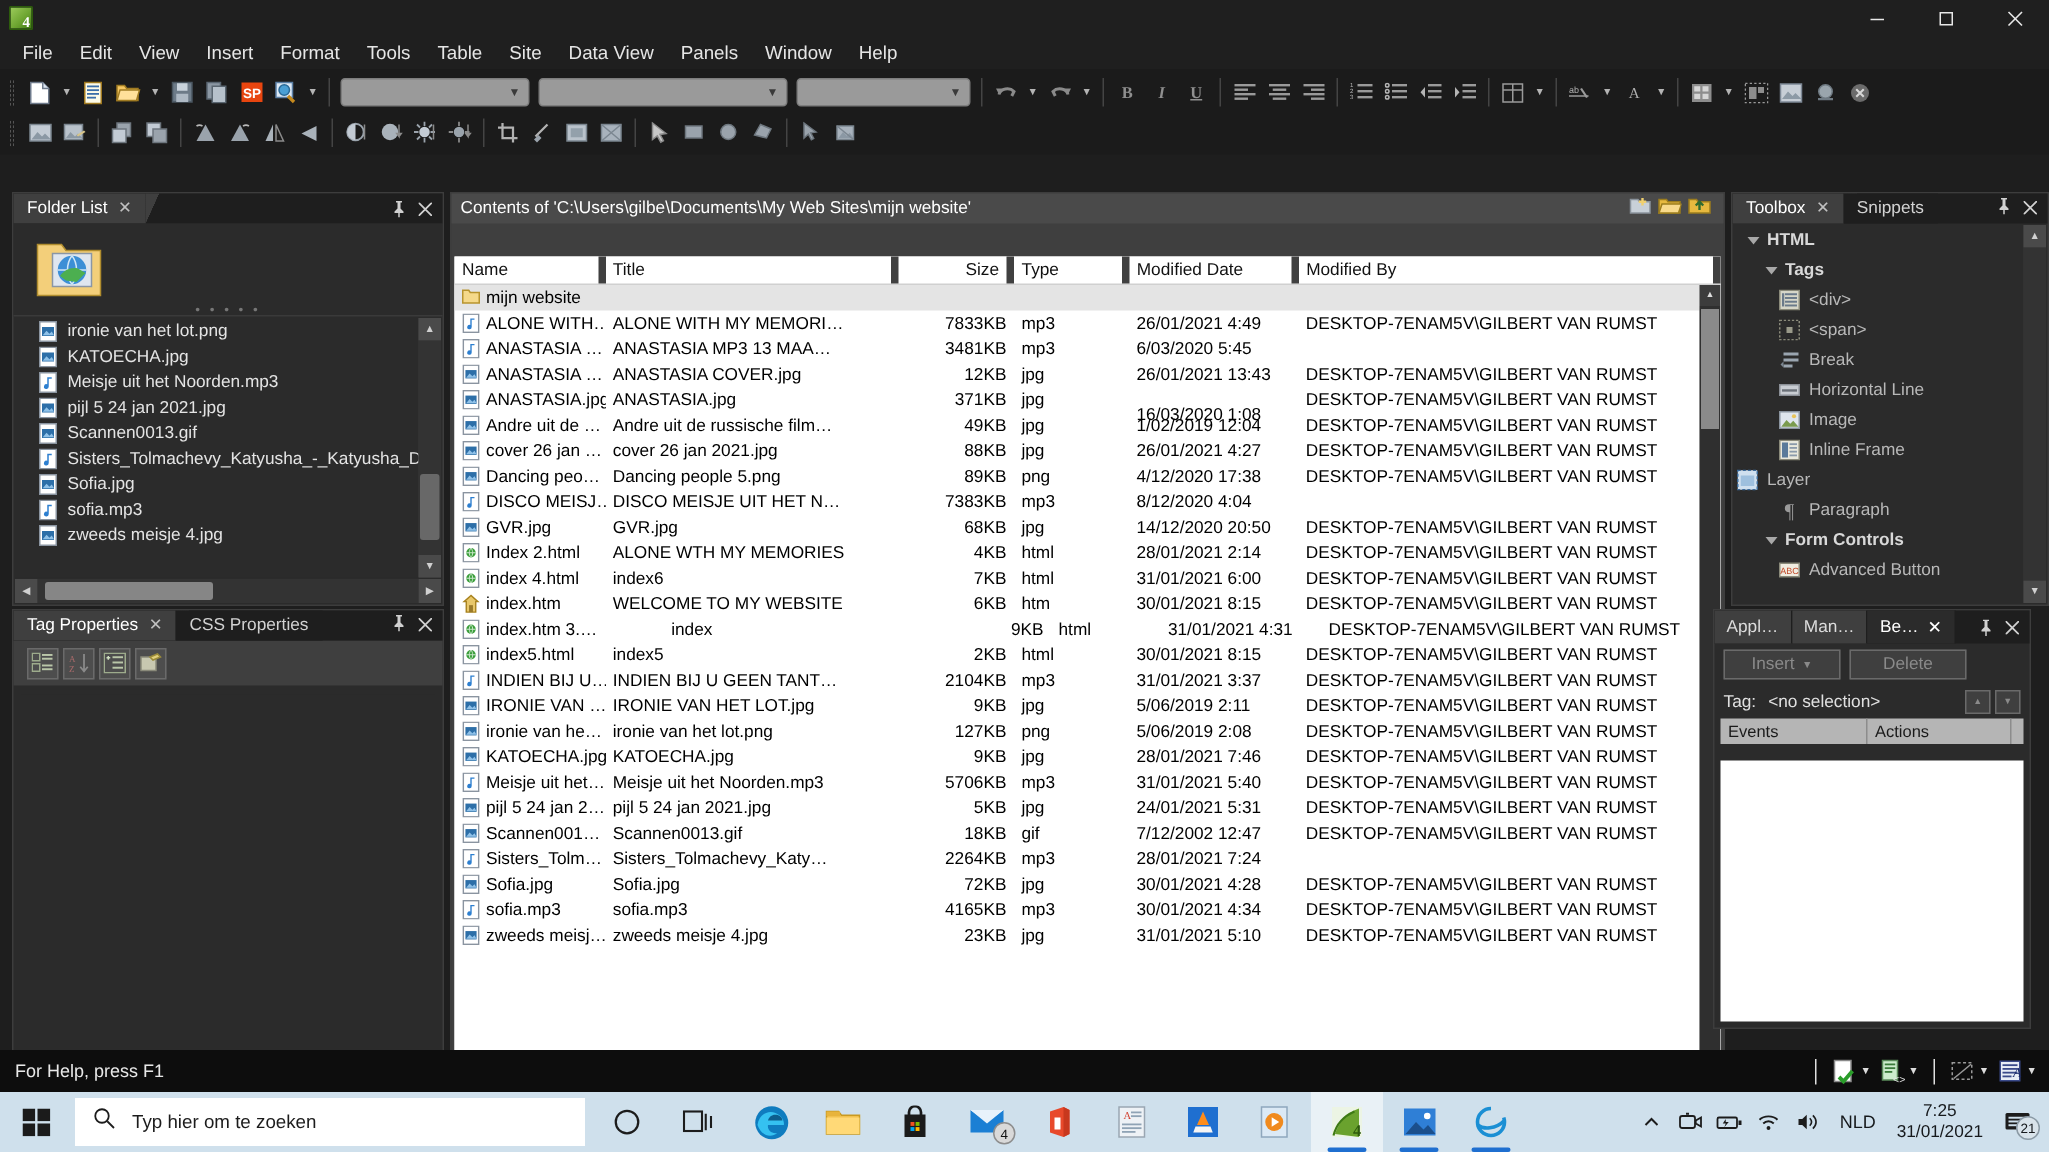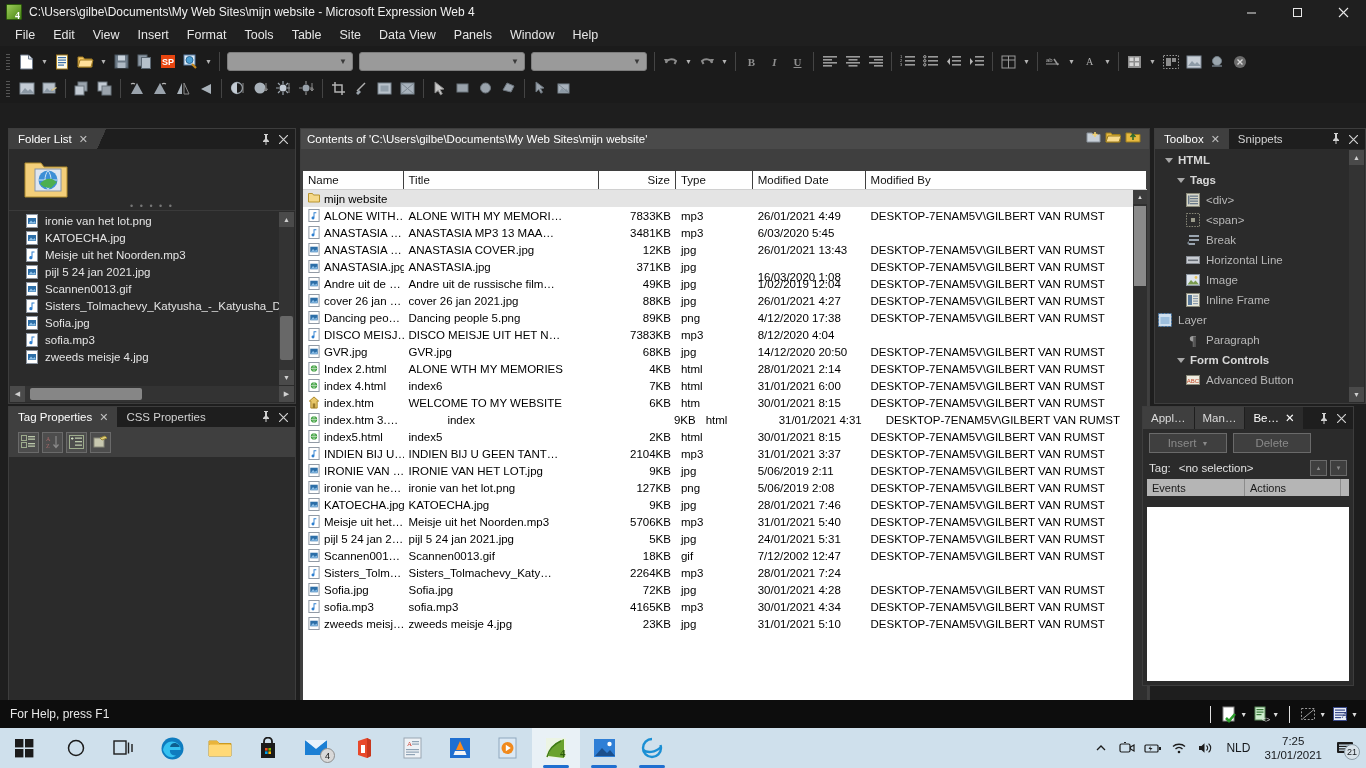--- a/index.html
+++ b/index.html
@@ -170,21 +170,21 @@
   .grid-wrap {
     position: absolute; left: 2px; right: 2px; top: 42px; bottom: 46px;
     background: #ffffff; display: flex; flex-direction: column;
   }
   .grid-head {
     height: 19px; display: flex; background: #ffffff; flex: none;
     border-bottom: 1px solid #d0d0d0; font-size: 11.5px; color: #111;
   }
   .gh {
     display: flex; align-items: center; padding: 0 5px;
-    border-right: 1px solid #404040; white-space: nowrap; overflow: hidden;
+    border-right: 5px solid #404040; white-space: nowrap; overflow: hidden;
   }
   .gh.num { justify-content: flex-end; }
   .grid-body { flex: 1; overflow: hidden; position: relative; background: #fff; }
   .grow {
     height: 17px; display: flex; font-size: 11.5px; color: #000;
     align-items: center;
   }
   .grow.folder { background: #e4e4e4; }
   .gc {
     padding: 0 5px; white-space: nowrap; overflow: hidden;
@@ -302,21 +302,20 @@
     position: absolute; right: 2px; bottom: 8px; width: 16px; height: 16px;
     border-radius: 50%; background: #d9e3ea; border: 1px solid #8b9aa5;
     font-size: 9px; color: #16191c; display: flex; align-items: center; justify-content: center;
   }
 </style>
 </head>
 <body>
 
 <div class="titlebar">
   <div class="title-icon"></div>
-  <div class="title-text">C:\Users\gilbe\Documents\My Web Sites\mijn website - Microsoft Expression Web 4</div>
   <div class="win-buttons">
     <div class="win-btn">
       <svg width="11" height="11" viewBox="0 0 11 11">
           <line x1="1" y1="6" x2="10" y2="6" stroke="#e8e8e8" stroke-width="1"></line>
         </svg>
     </div>
     <div class="win-btn">
       <svg width="11" height="11" viewBox="0 0 11 11">
           <rect x="1.5" y="1.5" width="8" height="8" fill="none" stroke="#e8e8e8" stroke-width="1"></rect>
         </svg>
@@ -1558,20 +1557,29 @@
   <div class="start-btn">
     <svg width="19" height="19" viewBox="0 0 19 19">
         <g fill="#1b1b1b">
           <rect x="0" y="0" width="8.4" height="8.4"></rect>
           <rect x="10" y="0" width="8.4" height="8.4"></rect>
           <rect x="0" y="10" width="8.4" height="8.4"></rect>
           <rect x="10" y="10" width="8.4" height="8.4"></rect>
         </g>
       </svg>
   </div>
+  <div class="searchbox">
+    <span>
+      <svg width="15" height="15" viewBox="0 0 15 15">
+          <circle cx="6" cy="6" r="4.5" fill="none" stroke="#1c1c1c" stroke-width="1.2"></circle>
+          <path d="M9.5 9.5L14 14" stroke="#1c1c1c" stroke-width="1.2"></path>
+        </svg>
+    </span>
+    <span class="ph">Typ hier om te zoeken</span>
+  </div>
   <div class="tb-icons">
     <div class="tb-ic">
       <svg width="20" height="20" viewBox="0 0 20 20">
           <circle cx="10" cy="10" r="7.5" fill="none" stroke="#1c1c1c" stroke-width="1.5"></circle>
         </svg>
     </div>
     <div class="tb-ic">
       <svg width="22" height="18" viewBox="0 0 22 18">
           <rect x="1" y="2" width="12" height="13" fill="none" stroke="#1c1c1c" stroke-width="1.4"></rect>
           <path d="M15.5 3.5v11M19 5v8" stroke="#1c1c1c" stroke-width="1.4"></path>

